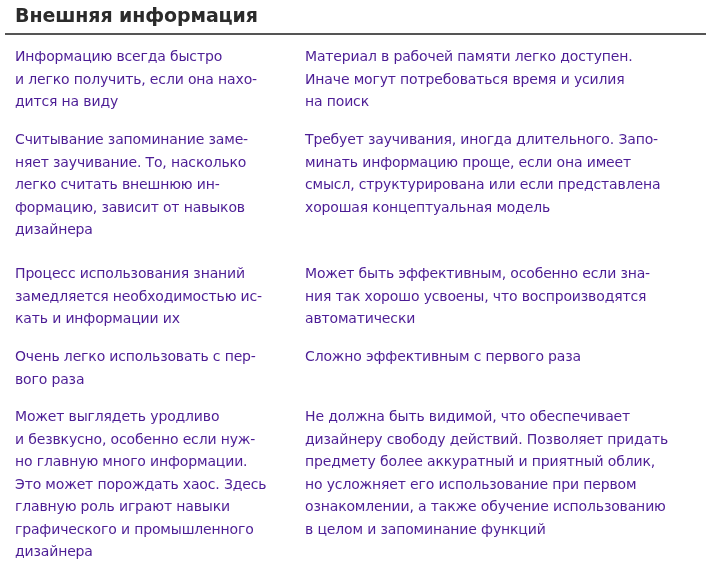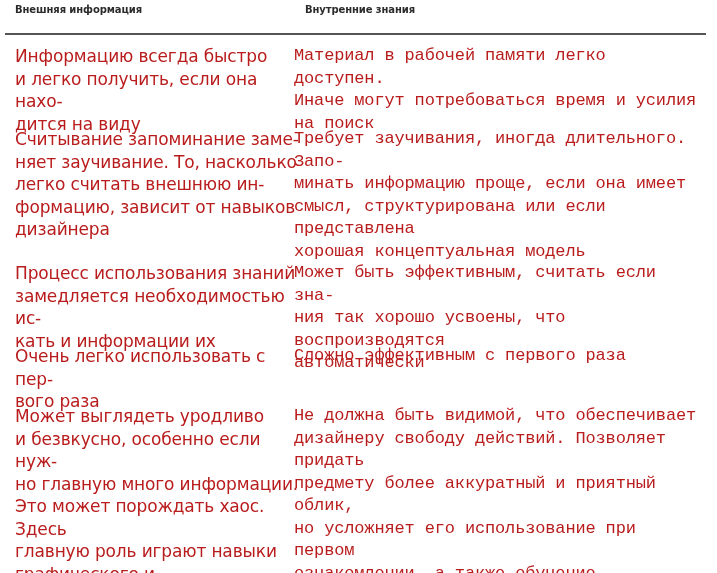--- a/index.html
+++ b/index.html
@@ -9,40 +9,39 @@
     color: #3a3a3a;
   }
   .table { position: absolute; left: 0; top: 0; width: 717px; }
   .header {
     position: relative; height: 33px;
     border-bottom: 2px solid #555555;
     margin-left: 5px; width: 701px;
   }
   .hcell {
     position: absolute; top: 4px;
-    font-weight: bold; font-size: 10px; color: #2b2b2b; letter-spacing: -0.1px;
+    font-weight: bold; font-size: 19px; color: #2b2b2b; letter-spacing: -0.1px;
   }
   .hcell.c1 { left: 10px; }
   .hcell.c2 { left: 300px; }
   .row { position: absolute; left: 0; width: 717px; }
   .cell {
     position: absolute; top: 0;
-    font-size: 17px; line-height: 22.5px; color: #b91c1c;
+    font-size: 14px; line-height: 22.5px; color: #4c1d95;
     white-space: pre-line; letter-spacing: -0.15px;
   }
   .cell.c1 { left: 15px; width: 285px; }
-  .cell.c2 { left: 294px; width: 410px; font-family: Liberation Mono, monospace; }
+  .cell.c2 { left: 305px; width: 410px; }
 </style>
 </head>
 <body>
 
 <div class="table">
   <div class="header">
     <div class="hcell c1">Внешняя информация</div>
-    <div class="hcell c2">Внутренние знания</div>
   </div>
 
   <div class="row" style="top:45px;">
     <div class="cell c1">Информацию всегда быстро
 и легко получить, если она нахо-
 дится на виду</div>
     <div class="cell c2">Материал в рабочей памяти легко доступен.
 Иначе могут потребоваться время и усилия
 на поиск</div>
   </div>
@@ -56,21 +55,21 @@
     <div class="cell c2">Требует заучивания, иногда длительного. Запо-
 минать информацию проще, если она имеет
 смысл, структурирована или если представлена
 хорошая концептуальная модель</div>
   </div>
 
   <div class="row" style="top:262px;">
     <div class="cell c1">Процесс использования знаний
 замедляется необходимостью ис-
 кать и информации их</div>
-    <div class="cell c2">Может быть эффективным, считать если зна-
+    <div class="cell c2">Может быть эффективным, особенно если зна-
 ния так хорошо усвоены, что воспроизводятся
 автоматически</div>
   </div>
 
   <div class="row" style="top:345px;">
     <div class="cell c1">Очень легко использовать с пер-
 вого раза</div>
     <div class="cell c2">Сложно эффективным с первого раза</div>
   </div>
 

